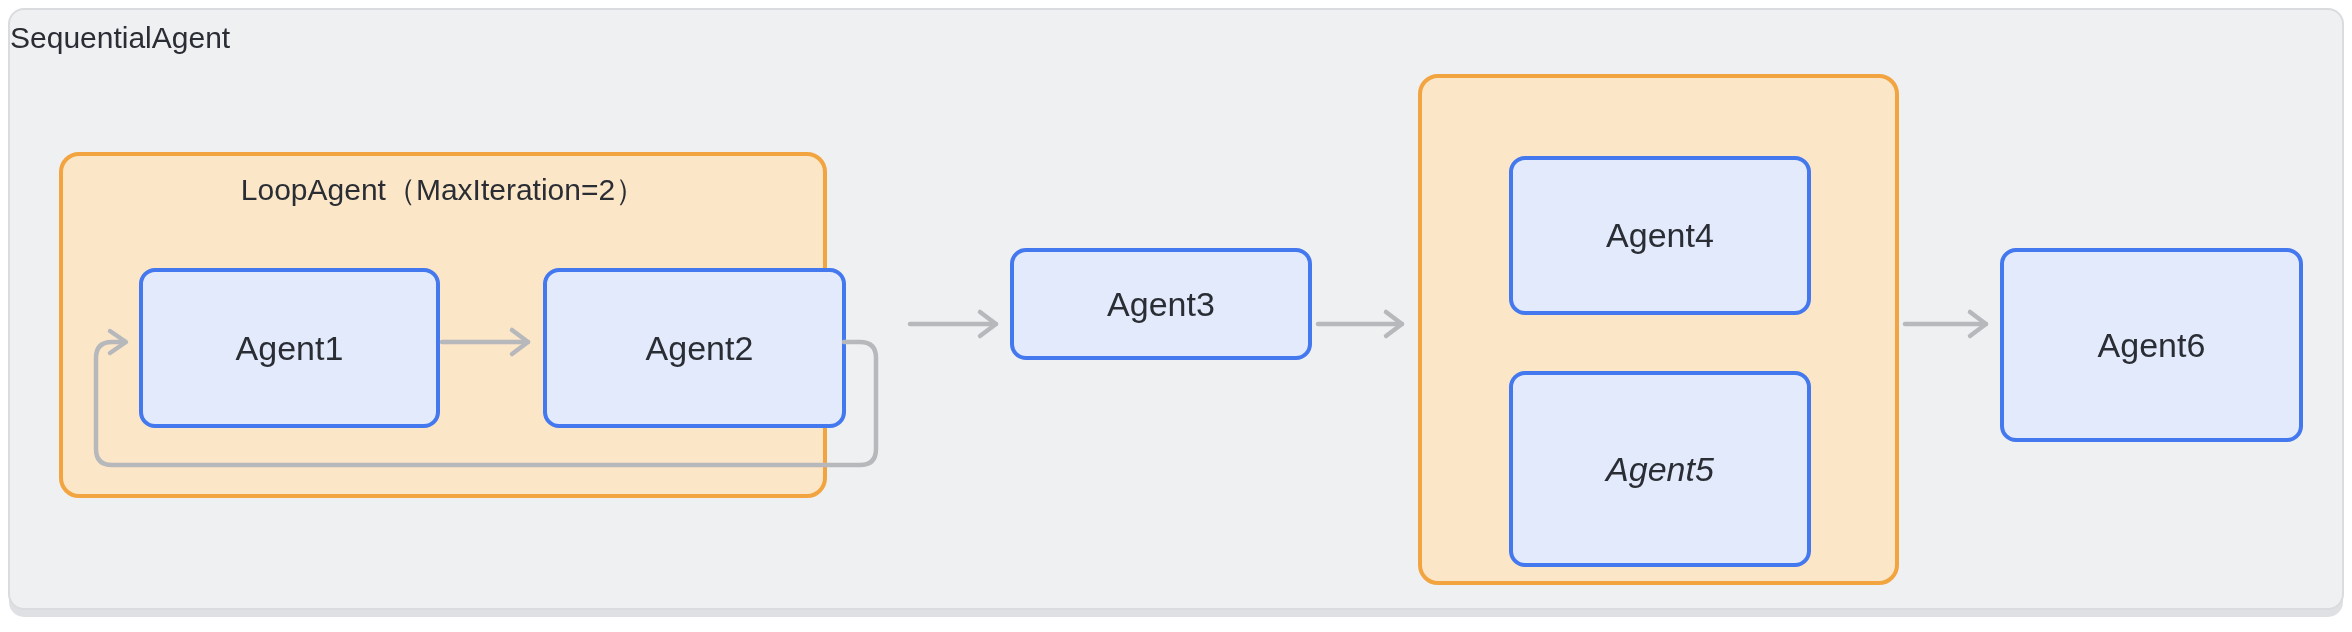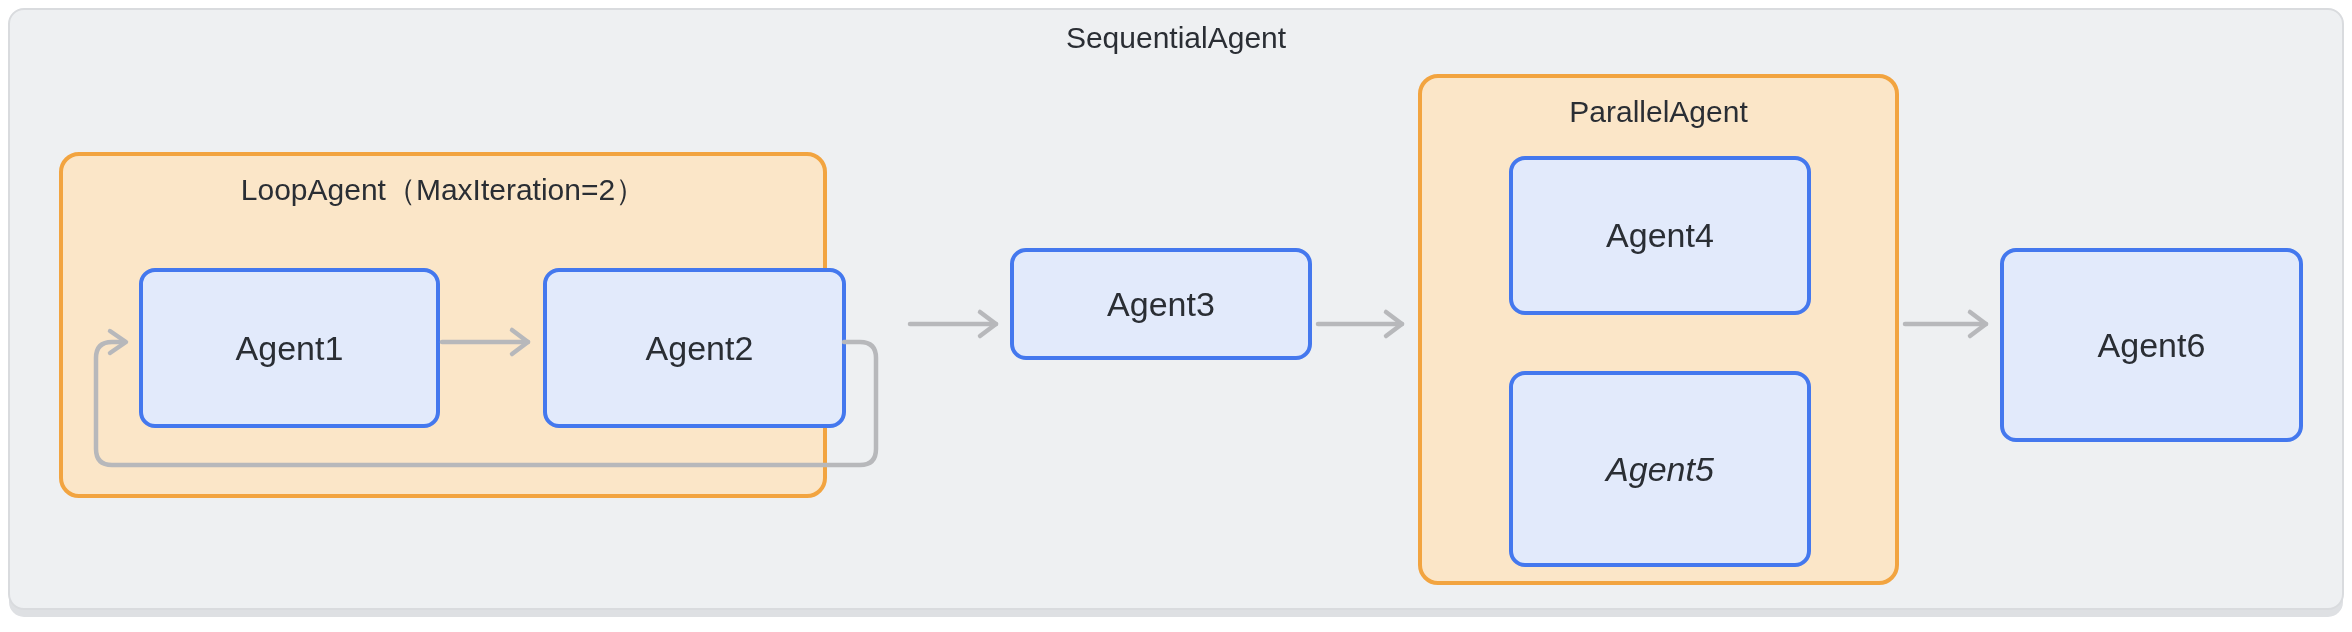--- a/index.html
+++ b/index.html
@@ -30,21 +30,21 @@
     border: 2px solid var(--panel_border, #d9dbde);
     border-radius: 16px;
     box-shadow: 0 8px 0 -1px #dee0e3;
   }
 
   .diagram-title {
     position: absolute;
     left: 0;
     top: 10px;
     width: 100%;
-    text-align: center;
+    text-align: left;
     font-size: 30px;
     line-height: 36px;
     color: var(--text, #2a2e34);
   }
 
   .group {
     position: absolute;
     background: var(--group_fill, #fbe6c8);
     border: 4px solid var(--group_border, #f2a440);
     border-radius: 20px;
@@ -118,21 +118,20 @@
       <div class="node" id="node-agent2">
         <span class="node-label">Agent2</span>
       </div>
     </div>
 
     <div class="node" id="node-agent3">
       <span class="node-label">Agent3</span>
     </div>
 
     <div class="group" id="group-parallel">
-      <div class="group-title">ParallelAgent</div>
       <div class="node" id="node-agent4">
         <span class="node-label">Agent4</span>
       </div>
       <div class="node" id="node-agent5">
         <span class="node-label">Agent5</span>
       </div>
     </div>
 
     <div class="node" id="node-agent6">
       <span class="node-label">Agent6</span>

